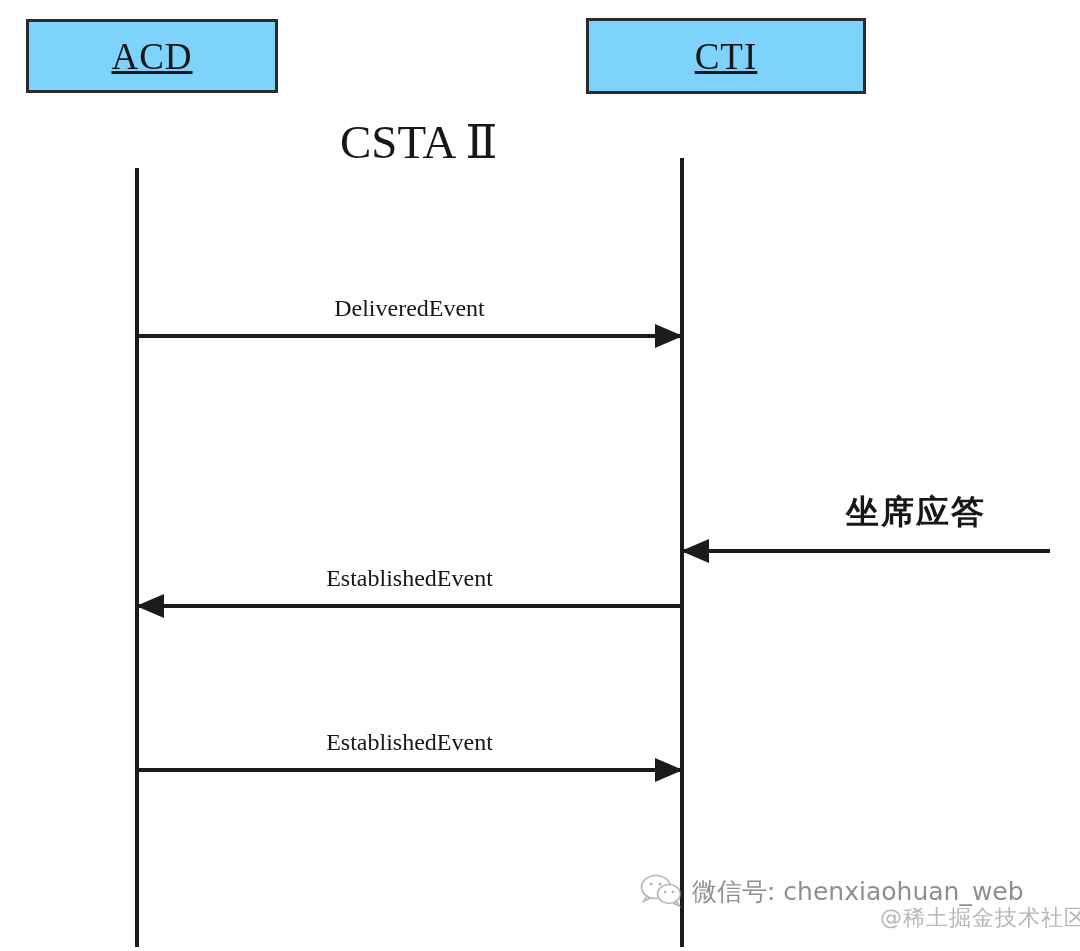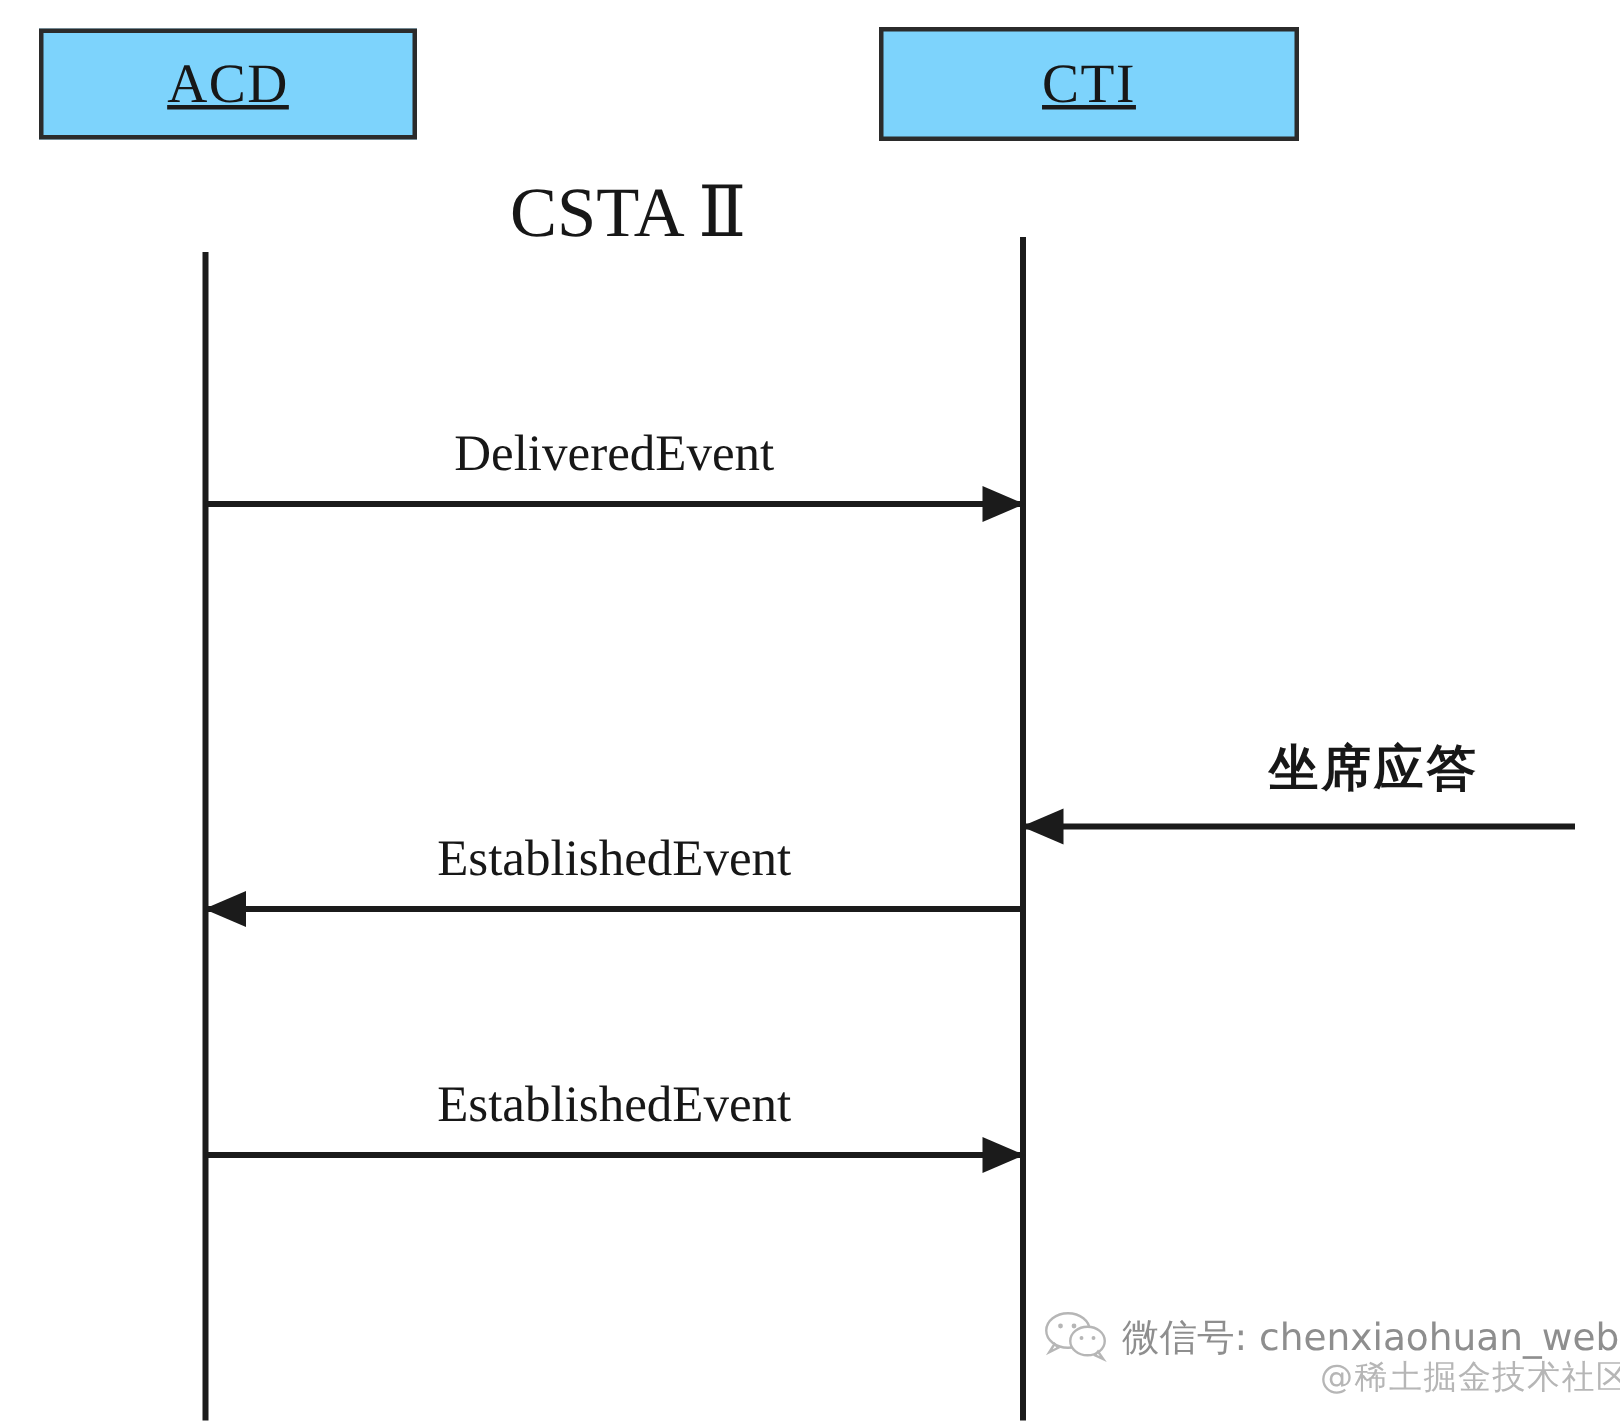--- a/index.html
+++ b/index.html
@@ -90,42 +90,42 @@
   }
   .msg-head.left {
     left: -1px;
     border-right: 28px solid #1b1b1b;
   }
   .msg-label {
     position: absolute;
     bottom: 12px;
     width: 100%;
     text-align: center;
-    font-size: 34px;
+    font-size: 24px;
     color: #171717;
     white-space: nowrap;
   }
   .msg-label.cn {
     font-family: "DejaVu Sans", "Liberation Sans", sans-serif;
     font-weight: bold;
     font-size: 33px;
     letter-spacing: 2px;
     bottom: 14px;
   }
 
   #msg-delivered      { left: 137px; top: 334px; width: 545px; }
   #msg-answercall     { left: 137px; top: 604px; width: 545px; }
   #msg-established    { left: 137px; top: 768px; width: 545px; }
   #msg-agent-answer   { left: 682px; top: 549px; width: 368px; }
   #msg-agent-answer .msg-label { text-align: center; transform: translateX(50px); }
 
   
   #watermark {
     position: absolute;
-    left: 696px;
+    left: 640px;
     top: 874px;
     display: flex;
     align-items: center;
     gap: 8px;
     opacity: 0.62;
   }
   #wechat-logo {
     width: 44px;
     height: 34px;
     flex: 0 0 auto;

